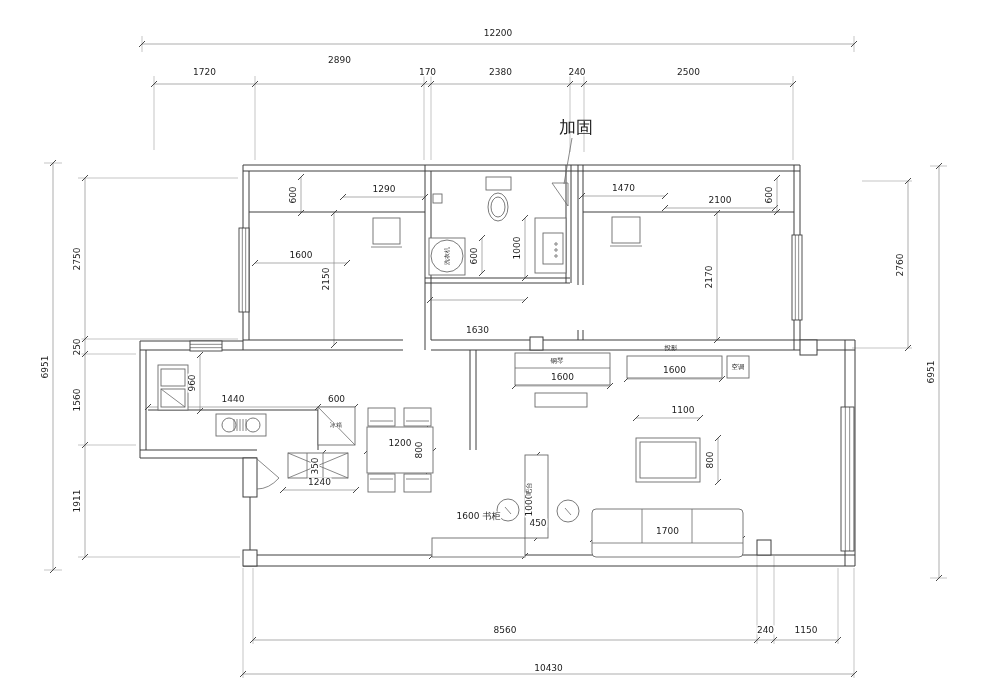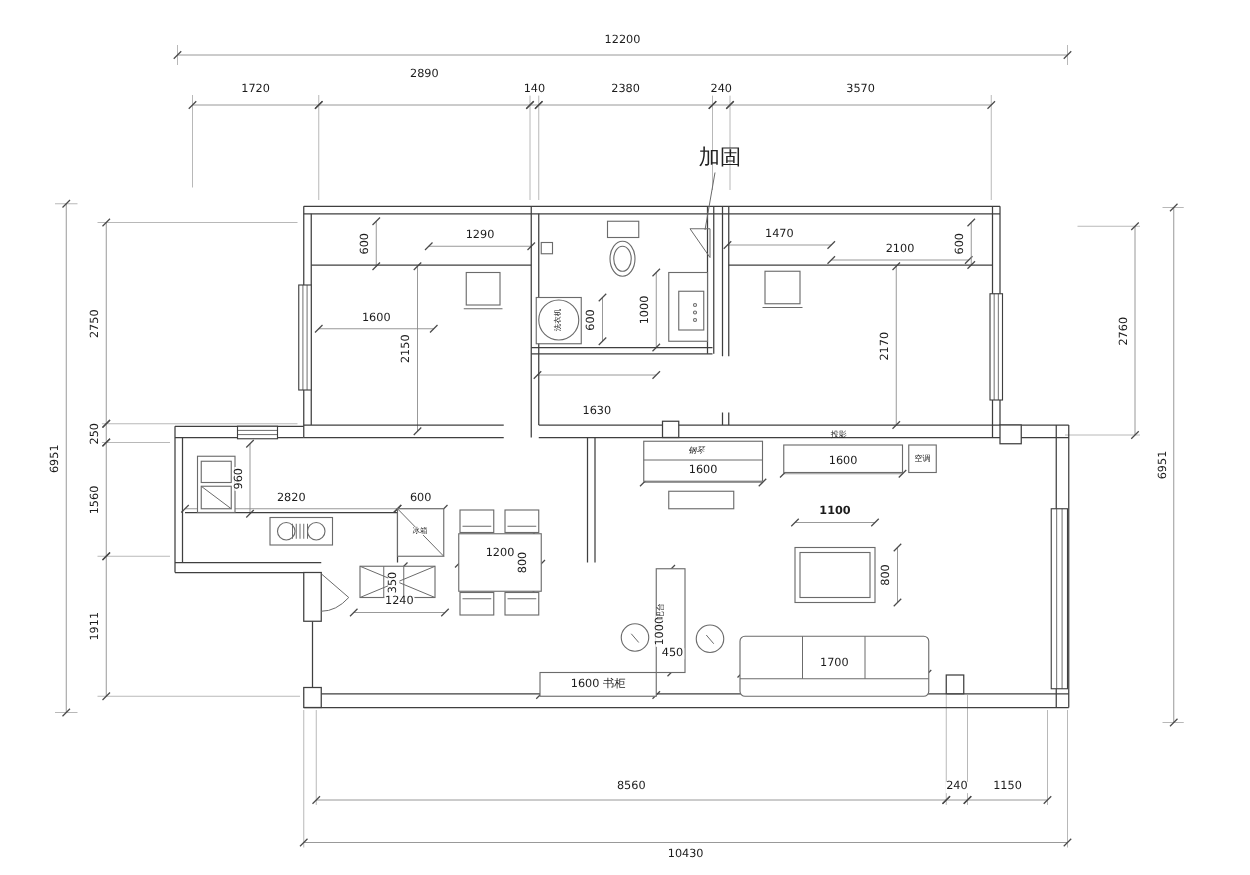--- a/index.html
+++ b/index.html
@@ -307,42 +307,42 @@
         <circle cx="556" cy="256" r="1.2" fill="none" stroke="#6b6b6b" stroke-width="0.9"></circle>
         <ellipse cx="498" cy="207" rx="10" ry="14" fill="#fff" stroke="#6b6b6b" stroke-width="0.9"></ellipse>
         <ellipse cx="498" cy="207" rx="7" ry="10" fill="#fff" stroke="#6b6b6b" stroke-width="0.9"></ellipse>
         <path d="M 279 478 Q 269 489 257 489" fill="none" stroke="#6b6b6b" stroke-width="0.8"></path>
       </g>
   </svg>
   <div id="labels">
       <div class="dl" style="left: 498px; top: 33px;">12200</div>
       <div class="dl" style="left: 204.5px; top: 72px; text-align: right;">1720</div>
       <div class="dl" style="left: 339.5px; top: 60px;">2890</div>
-      <div class="dl" style="left: 427.5px; top: 72px;">140</div>
+      <div class="dl" style="left: 427.5px; top: 72px;">170</div>
       <div class="dl" style="left: 500.5px; top: 72px;">2380</div>
       <div class="dl" style="left: 577px; top: 72px;">240</div>
-      <div class="dl" style="left: 688.5px; top: 72px;">3570</div>
+      <div class="dl" style="left: 688.5px; top: 72px;">2500</div>
       <div class="dl" style="left: 505px; top: 630px;">8560</div>
       <div class="dl" style="left: 765.5px; top: 630px;">240</div>
       <div class="dl" style="left: 806px; top: 630px;">1150</div>
-      <div class="dl" style="left: 548.5px; top: 684px;">10430</div>
+      <div class="dl" style="left: 548.5px; top: 668px;">10430</div>
       <div class="dl" style="left: 384px; top: 189px;">1290</div>
       <div class="dl" style="left: 301px; top: 255px;">1600</div>
       <div class="dl" style="left: 477.5px; top: 292px; margin-top: 38px;">1630</div>
       <div class="dl" style="left: 623.5px; top: 188px;">1470</div>
       <div class="dl" style="left: 720px; top: 200px;">2100</div>
-      <div class="dl" style="left: 233px; top: 399px;">2820</div>
+      <div class="dl" style="left: 233px; top: 399px;">1440</div>
       <div class="dl" style="left: 336.5px; top: 399px;">600</div>
       <div class="dl" style="left: 319.5px; top: 482px;">1240</div>
       <div class="dl" style="left: 400px; top: 443px;">1200</div>
-      <div class="dl" style="left: 668px; top: 410px; font-weight: bold;">1100</div>
+      <div class="dl" style="left: 683px; top: 410px;">1100</div>
       <div class="dl" style="left: 667.5px; top: 531px;">1700</div>
       <div class="dl" style="left: 562.5px; top: 377px;">1600</div>
       <div class="dl" style="left: 674.5px; top: 370px;">1600</div>
-      <div class="dl" style="left: 478.5px; top: 548px;">1600 书柜</div>
+      <div class="dl" style="left: 478.5px; top: 516px;">1600 书柜</div>
       <div class="dl rot" style="left: 45px; top: 366.5px;">6951</div>
       <div class="dl rot" style="left: 77px; top: 258.5px;">2750</div>
       <div class="dl rot" style="left: 77px; top: 346.5px;">250</div>
       <div class="dl rot" style="left: 77px; top: 399.5px;">1560</div>
       <div class="dl rot" style="left: 77px; top: 501px;">1911</div>
       <div class="dl rot" style="left: 900px; top: 264.5px;">2760</div>
       <div class="dl rot" style="left: 931px; top: 372px;">6951</div>
       <div class="dl rot" style="left: 293px; top: 195px;">600</div>
       <div class="dl rot" style="left: 326px; top: 279px;">2150</div>
       <div class="dl rot" style="left: 474px; top: 255.5px;">600</div>
@@ -351,18 +351,18 @@
       <div class="dl rot" style="left: 709px; top: 276.5px;">2170</div>
       <div class="dl rot" style="left: 192px; top: 383px;">960</div>
       <div class="dl rot" style="left: 315px; top: 465.5px;">350</div>
       <div class="dl rot" style="left: 419px; top: 450px;">800</div>
       <div class="dl rot" style="left: 710px; top: 460px;">800</div>
       <div class="dl rot" style="left: 529px; top: 505px;">1000</div>
       <div class="dl" style="left: 538px; top: 523px;">450</div>
       <div class="rl" style="left: 576px; top: 127px; font-size: 17px;">加固</div>
       <div class="rl rot" style="left: 447px; top: 256px; font-size: 6px;">洗衣机</div>
       <div class="rl bg" style="left: 336px; top: 425px; font-size: 6px;">冰箱</div>
-      <div class="rl" style="left: 557px; top: 361px; font-size: 6.5px; font-style: italic;">钢琴</div>
+      <div class="rl" style="left: 557px; top: 361px; font-size: 6.5px;">钢琴</div>
       <div class="rl" style="left: 671px; top: 348px; font-size: 6.5px;">投影</div>
       <div class="rl" style="left: 738px; top: 367px; font-size: 6.5px;">空调</div>
       <div class="rl rot bg" style="left: 529px; top: 489px; font-size: 6.5px;">吧台</div>
     </div>
 </div>
 
 </body></html>

